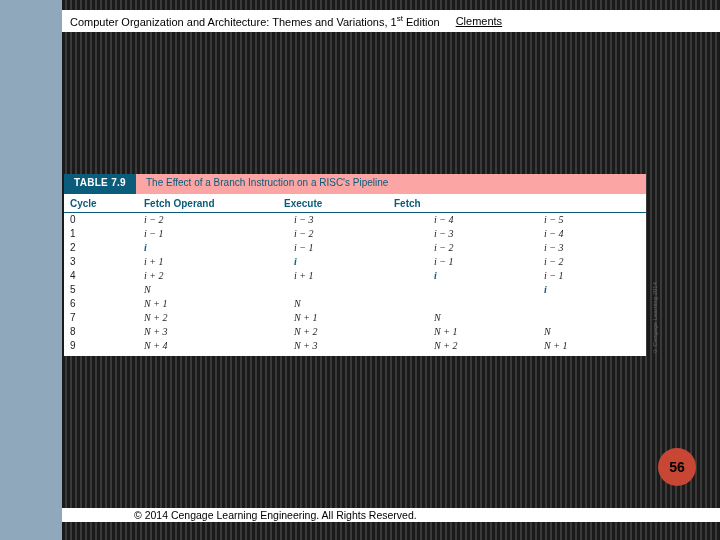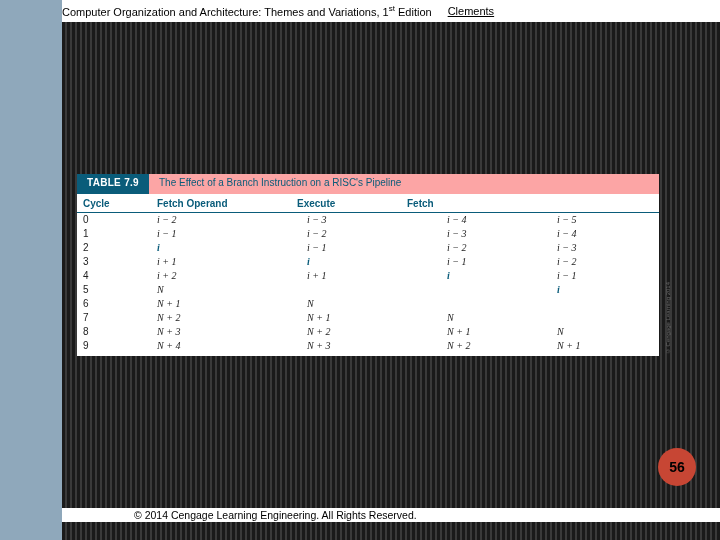--- a/index.html
+++ b/index.html
@@ -22,35 +22,36 @@
   }
   .left-column {
     position: absolute;
     top: 0; left: 0;
     width: 62px;
     height: 540px;
     background: #8fa8bb;
   }
   .header-band {
     position: absolute;
-    top: 0; left: 62px; right: 0;
+    top: 10px; left: 62px; right: 0;
     height: 22px;
     background: #fff;
     display: flex;
     align-items: center;
+    padding-left: 8px;
     font-size: 11px;
     color: #000;
     white-space: nowrap;
   }
   .header-band sup { font-size: 8px; }
   .header-band .author { margin-left: 16px; text-decoration: underline; }
   .table-card {
     position: absolute;
     top: 174px;
-    left: 77px;
+    left: 64px;
     width: 582px;
     background: #fff;
     font-size: 10px;
     color: #222;
   }
   .table-title-bar {
     display: flex;
     align-items: stretch;
     height: 20px;
   }

